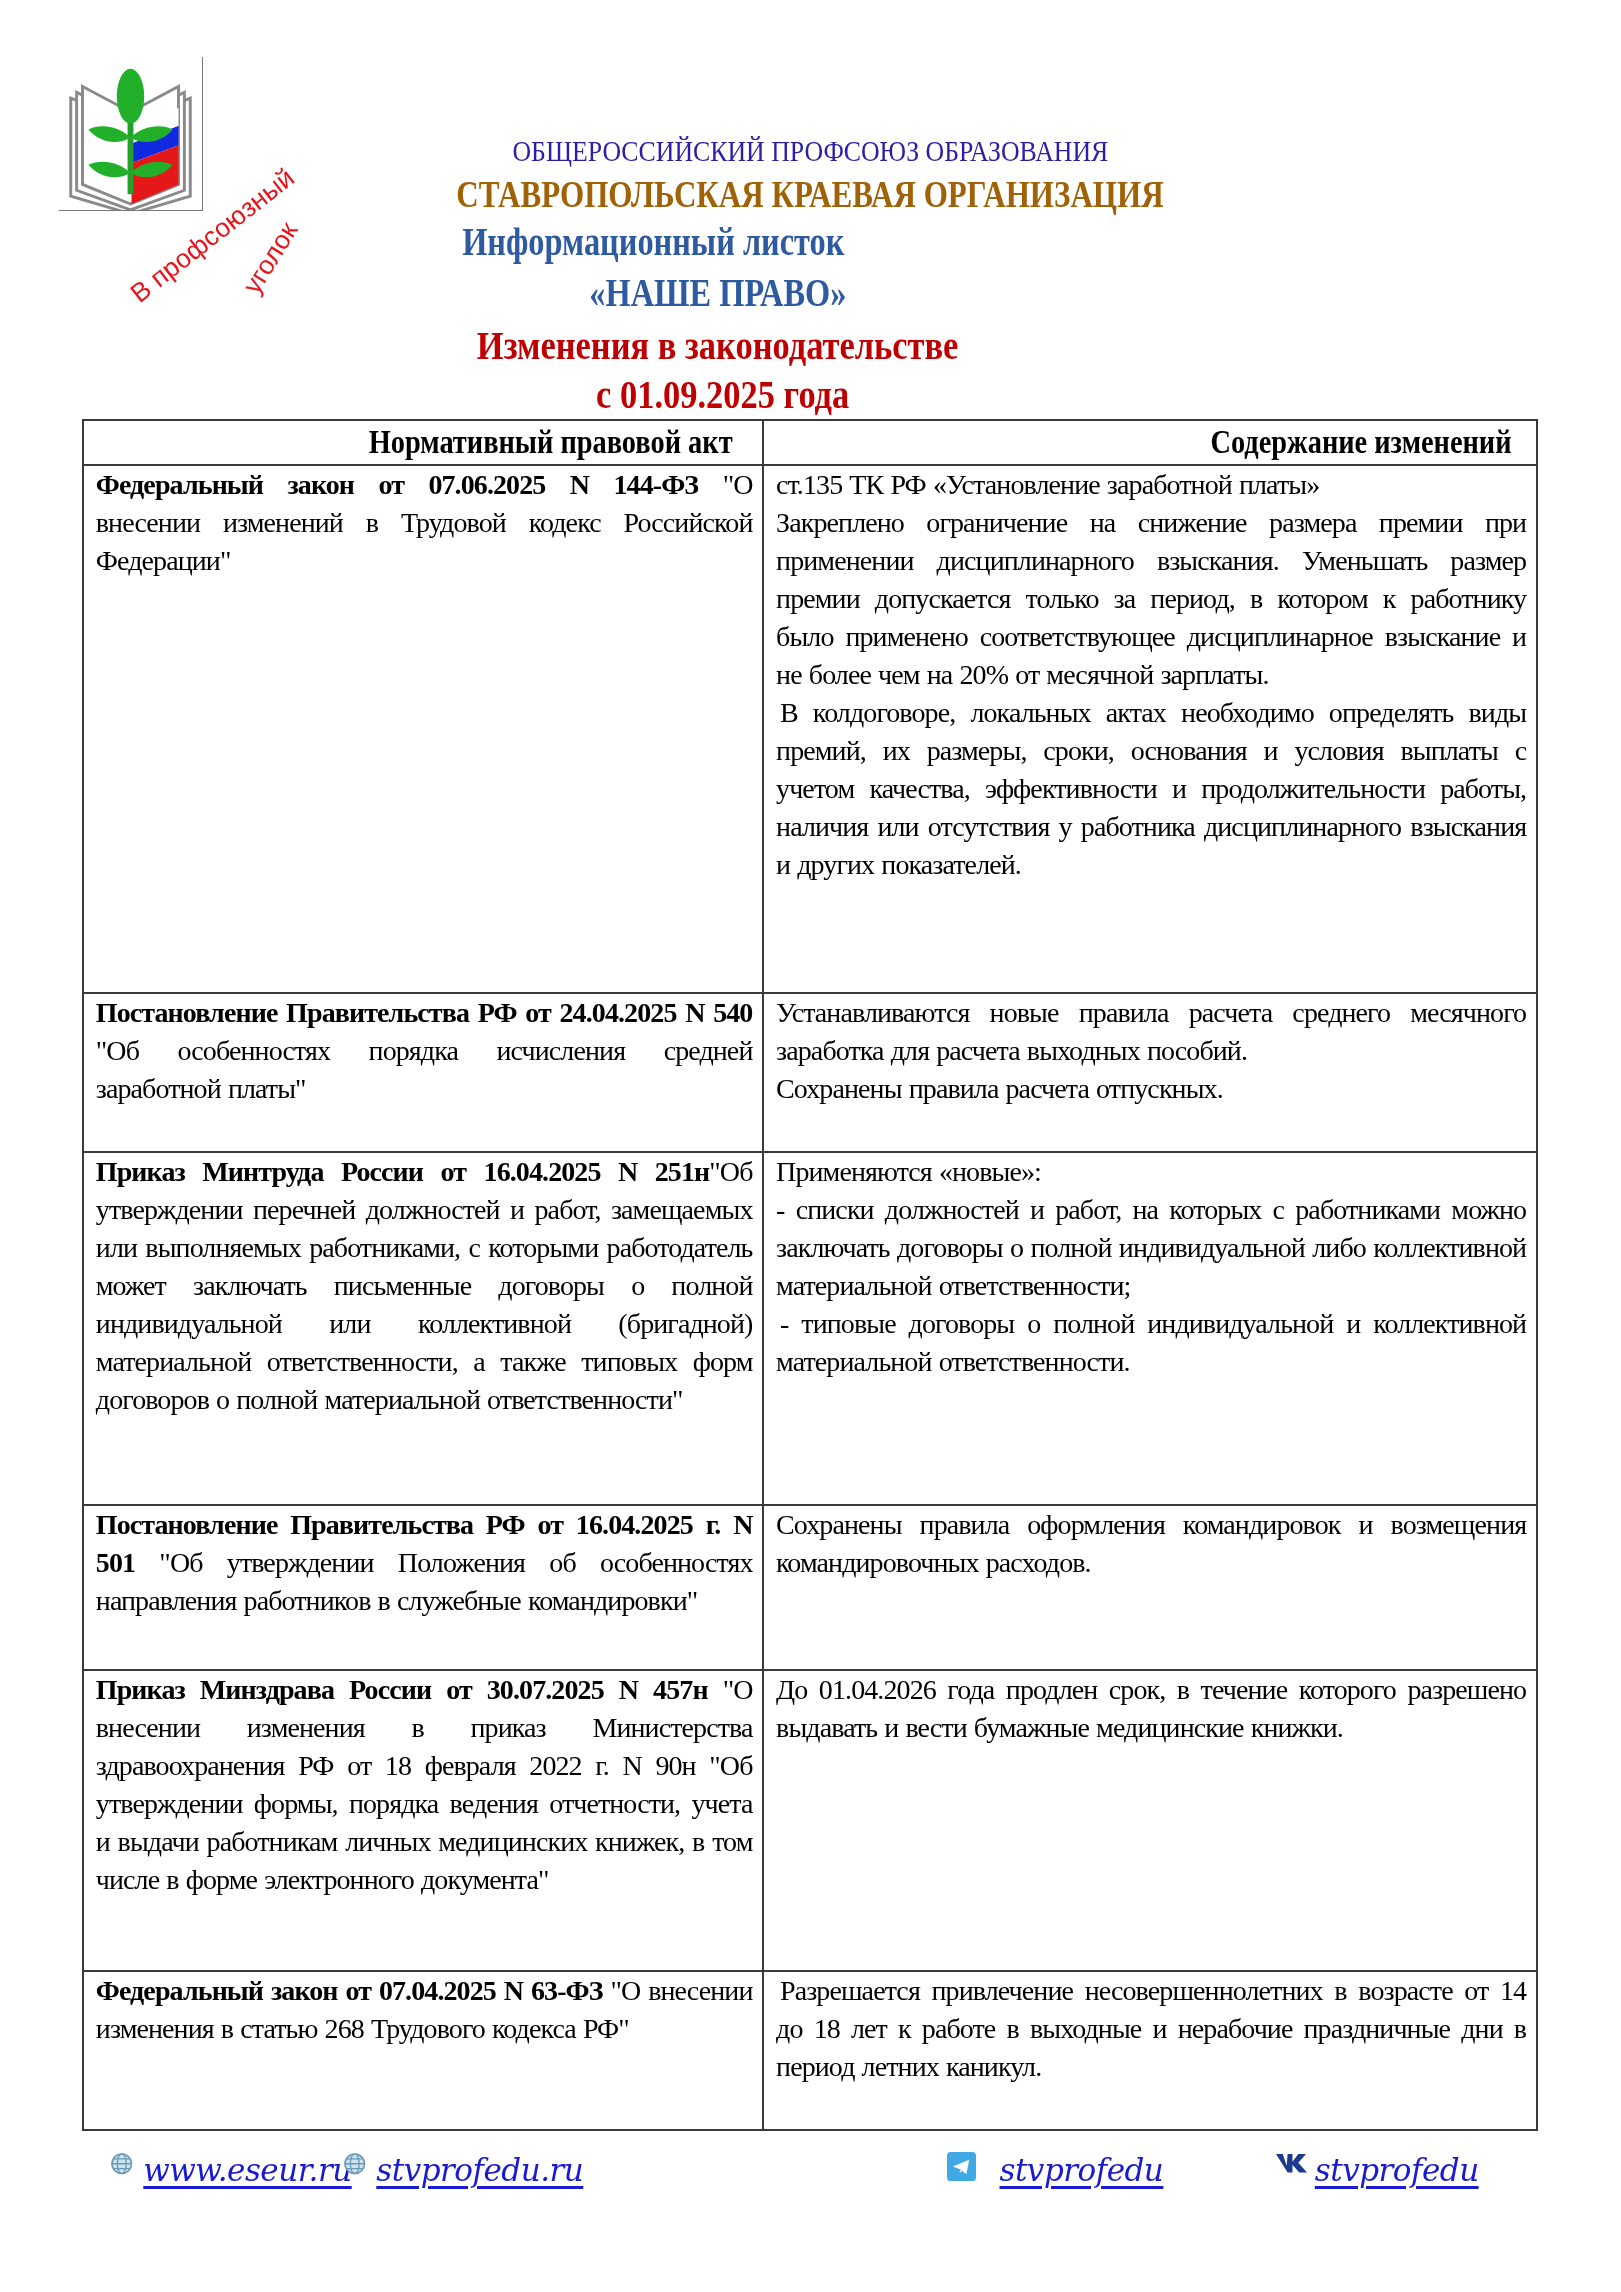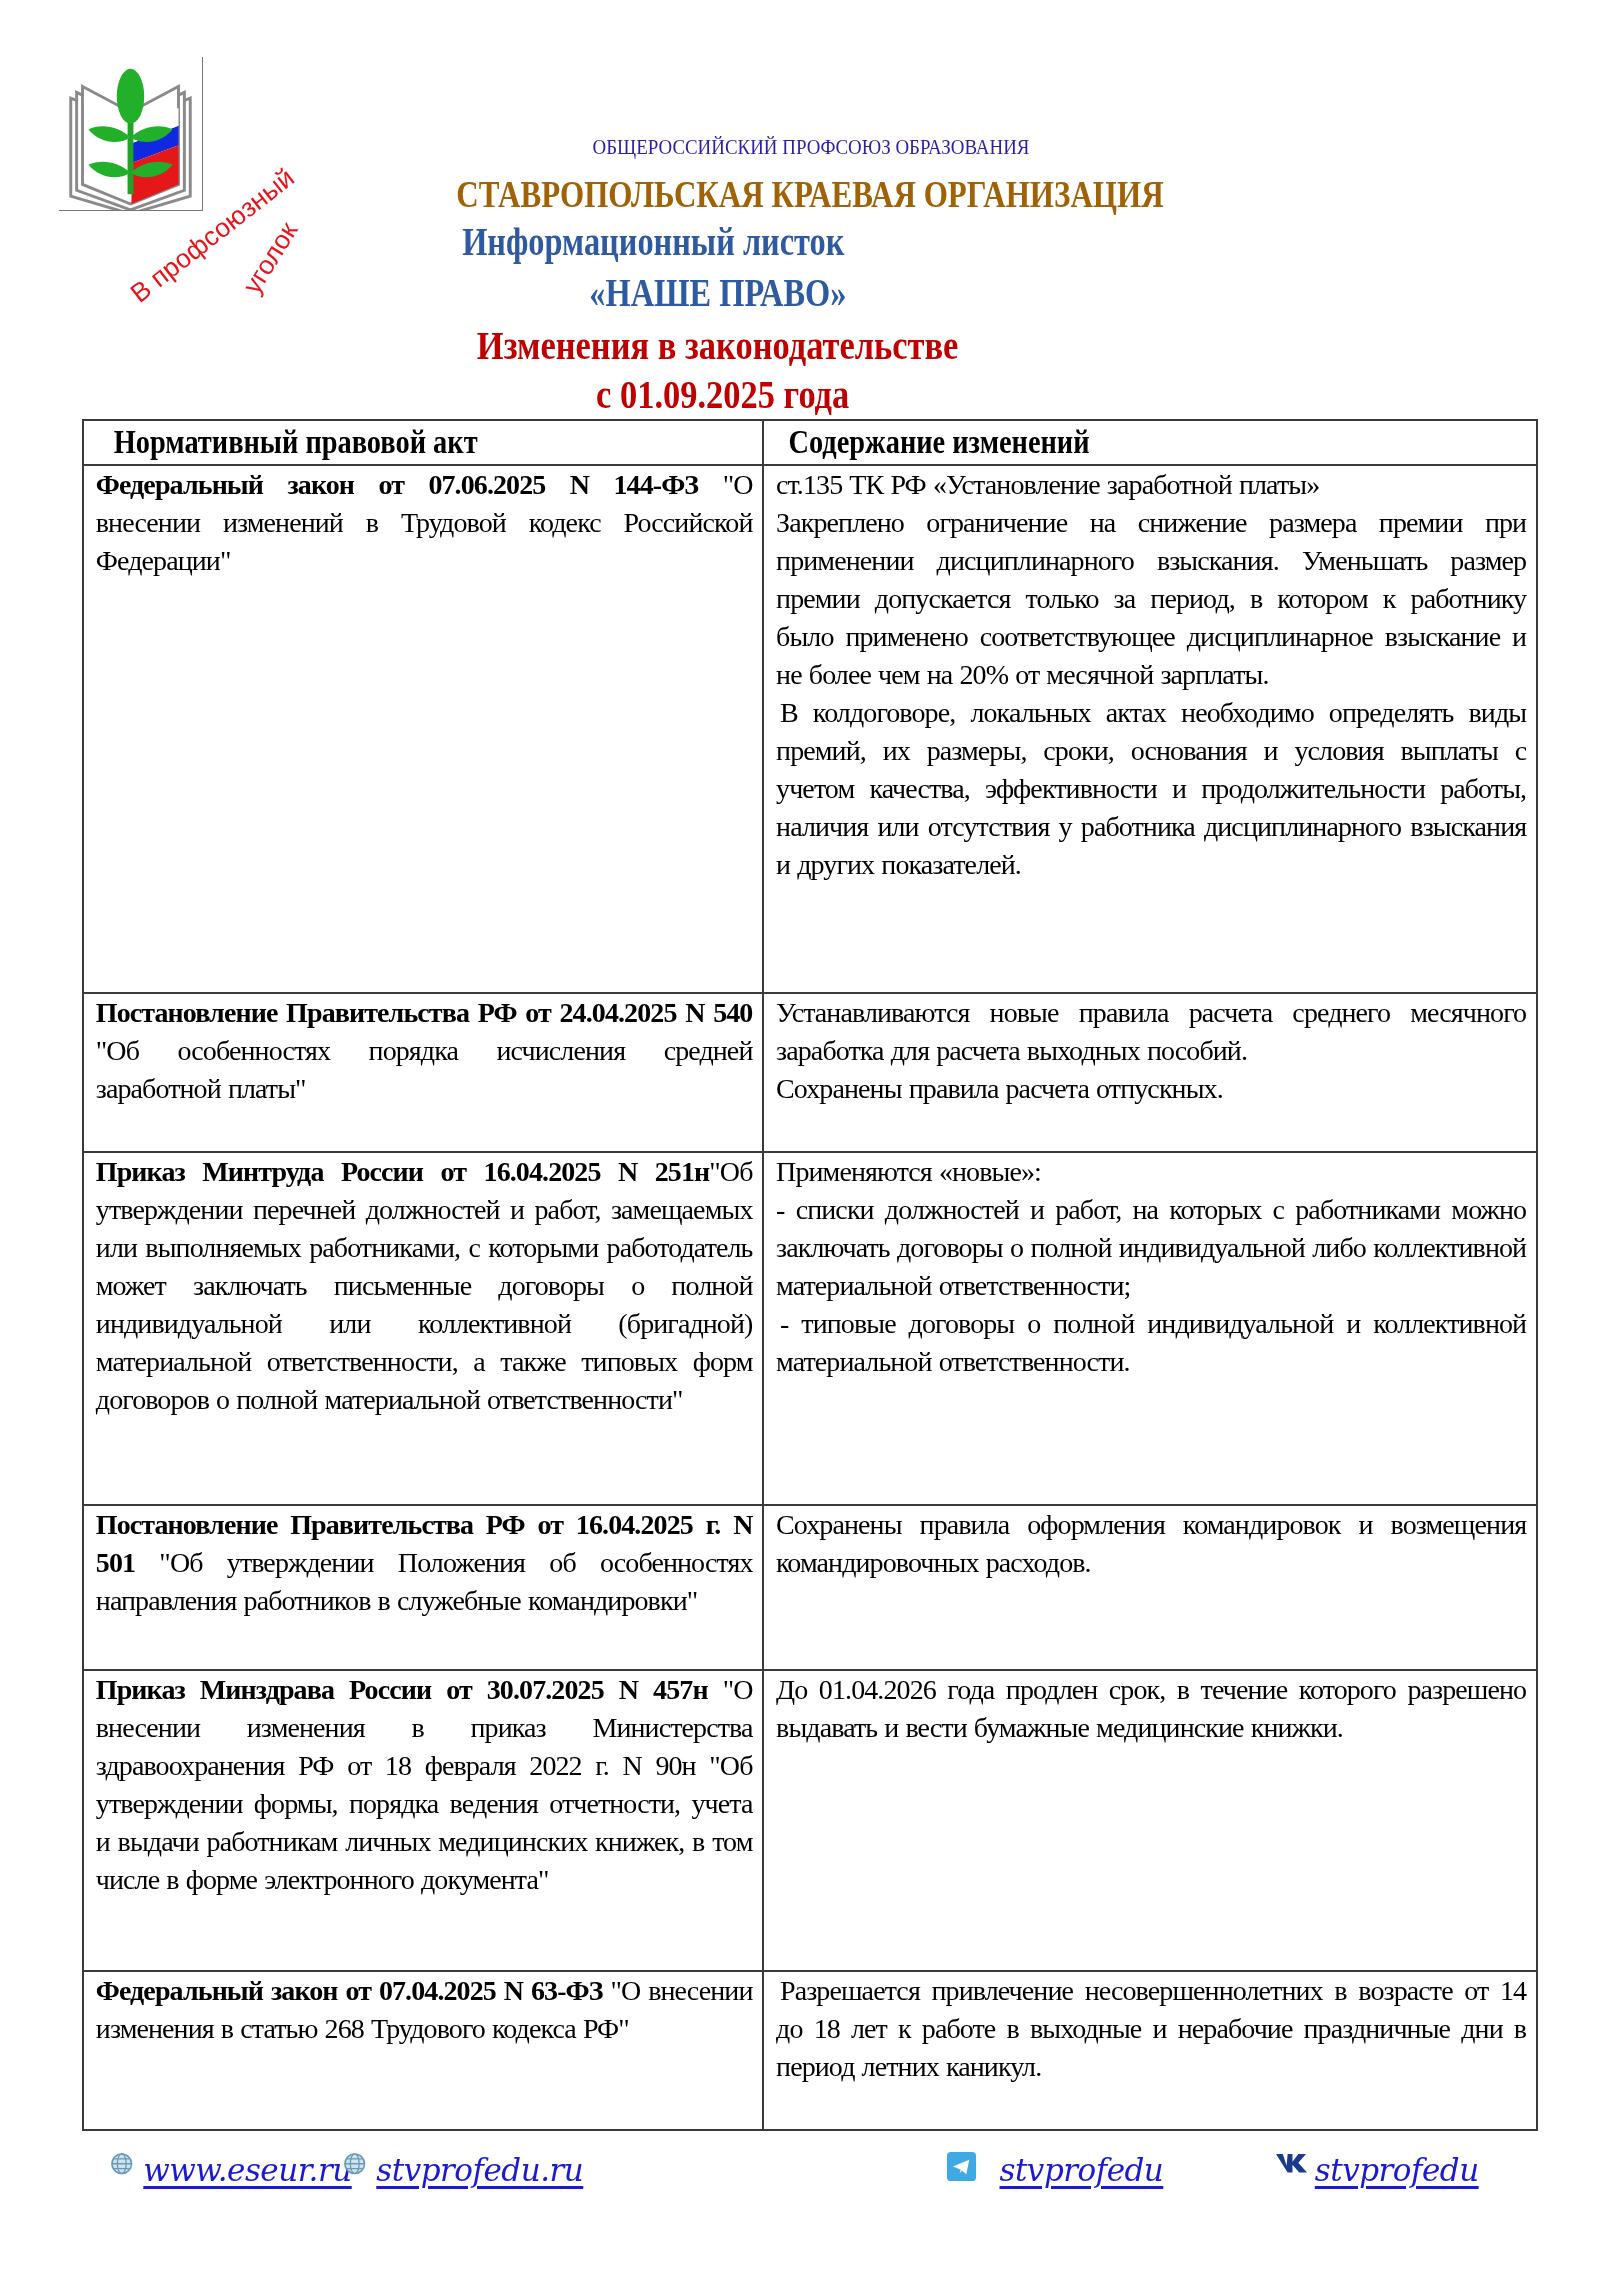--- a/index.html
+++ b/index.html
@@ -9,39 +9,39 @@
   
   .logo { position:absolute; left:59px; top:57px; width:143px; height:153px;
           border-right:1px solid #777; border-bottom:1px solid #777; }
   .logo svg { position:absolute; left:0; top:0; }
   .corner-label { position:absolute; left:110px; top:186px; width:235px; height:157px; }
   .corner-label svg { overflow:visible; }
 
   
   .hdr { position:absolute; left:0; width:1621px; text-align:center; white-space:nowrap; }
   .hdr .t { display:inline-block; transform-origin:center; }
-  .h1 { top:134px; font-size:22px; color:#2b1fa6; letter-spacing:0px; }
+  .h1 { top:134px; font-size:30px; color:#2b1fa6; letter-spacing:0px; }
   .h1 .t { transform:scaleX(0.86); }
   .h2 { top:173px; font-size:37px; font-weight:bold; color:#a16207; }
   .h2 .t { transform:scaleX(0.84); }
   .h3 { top:219px; font-size:39px; font-weight:bold; color:#2d5aa0; left:-157px; }
   .h3 .t { transform:scaleX(0.83); }
   .h4 { top:270px; font-size:39px; font-weight:bold; color:#2d5aa0; left:-93px; }
   .h4 .t { transform:scaleX(0.83); }
   .h5 { top:321px; font-size:41px; font-weight:bold; color:#c00000; left:-93px; }
   .h5 .t { transform:scaleX(0.84); }
   .h6 { top:370px; font-size:41px; font-weight:bold; color:#c00000; left:-88px; }
   .h6 .t { transform:scaleX(0.84); }
 
   
   .tbl { position:absolute; left:82px; top:419px; width:1456px;
          border:2px solid #3a3a3a; border-collapse:collapse; table-layout:fixed; }
   .tbl td, .tbl th { border:2px solid #3a3a3a; vertical-align:top; padding:0 9.8px 0 11.8px;
          font-size:28px; line-height:38px; }
-  .tbl th { font-size:33px; font-weight:bold; text-align:left; height:43px; line-height:43px; padding:0; }
+  .tbl th { font-size:33px; font-weight:bold; text-align:right; height:43px; line-height:43px; padding:0; }
   .tbl th .t { display:inline-block; transform:scaleX(0.86); }
   .c1 { width:670px; }
   .c2 { width:762px; }
   .cell { text-align:justify; text-align-last:left; letter-spacing:-0.9px; word-spacing:1px; }
   .cell b { font-weight:bold; }
   .para { display:block; text-align:justify; text-align-last:left; }
   .indent { text-indent:3.9px; }
   .r1 td { height:526px;margin-left:39px; }
   .r2 td { height:157px; }
   .r3 td { height:351px; }

